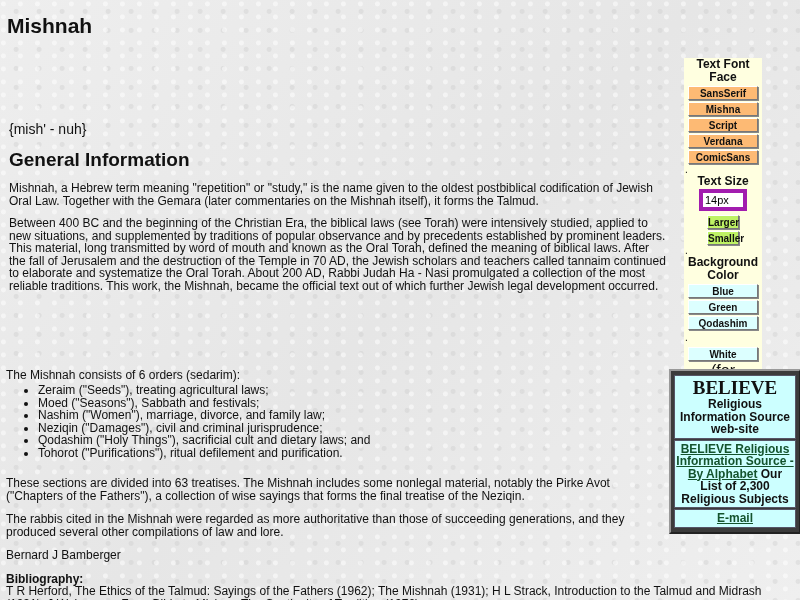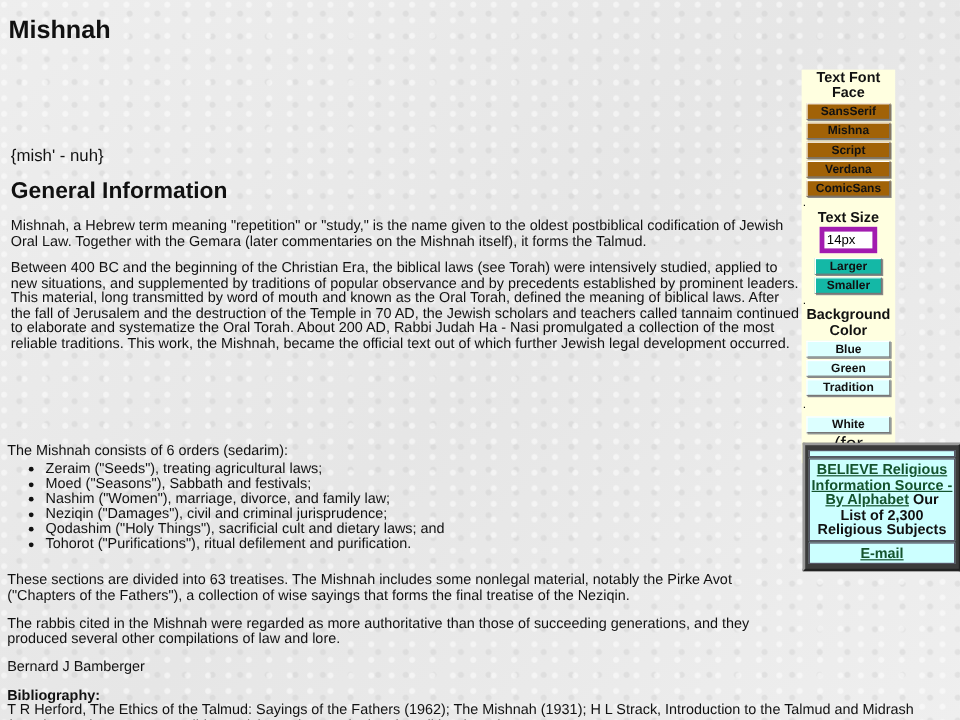--- a/index.html
+++ b/index.html
@@ -23,29 +23,29 @@
   .p2 { top:217px; }
   .intro { position:absolute; left:6px; top:368px; font-size:12px; }
   ul.orders { position:absolute; left:6px; top:384px; margin:0; padding-left:32px; font-size:12px; line-height:12.5px; width:600px;}
   ul.orders li { margin:0; }
   .p3 { top:477px; left:6px; }
   .p4 { top:513px; left:6px; }
   .author { position:absolute; left:6px; top:548px; font-size:12px; }
   .bib-h { position:absolute; left:6px; top:572px; font-size:12px; font-weight:bold; }
   .bib { position:absolute; left:6px; top:585px; width:780px; font-size:12px; line-height:12.6px; }
 
-  .side { position:absolute; left:668px; top:58px; width:78px; background:#ffffe0; text-align:center; padding-bottom:20px; height:308px;}
+  .side { position:absolute; left:684px; top:58px; width:78px; background:#ffffe0; text-align:center; padding-bottom:20px; height:308px;}
   .side .lbl { font-size:12px; font-weight:bold; line-height:13px; }
   .btn {
     display:block; margin:2px auto 1px; width:70px; height:14px; font-size:10px; font-weight:bold;
     line-height:14px; border:1px solid; border-color:#fff #777 #777 #fff; box-shadow:1px 1px 0 #888; cursor:pointer;
     font-family:"Liberation Sans", sans-serif; color:#111; padding:0;
   }
-  .btn.pink { background:#a16207; }
-  .btn.violet { background:#14b8a6; width:56px; }
+  .btn.pink { background:#fdba74; }
+  .btn.violet { background:#bef264; width:32px; }
   .btn.cyan { background:#dcffff; }
   .dot { font-size:10px; text-align:left; padding-left:1px; height:10px; line-height:10px; }
   .size-input { width:36px; height:14px; font-size:11px; padding:0 2px; border:4px solid #a21caf; margin:1px 0 2px; font-family:"Liberation Sans", sans-serif; }
   .note { font-size:16px; }
 
   .believe { position:absolute; left:669px; top:369px; width:122px; background:#3b3b3b; border:2px solid; border-color:#999 #222 #222 #999; padding:3px;}
   .bcell { background:#ccffff; border:1px solid #556; text-align:center; margin:1px 0; font-size:12px; font-weight:bold; line-height:12.5px; padding:2px 1px;}
   .bcell .big { font-family:"Liberation Serif", serif; font-size:19px; line-height:20px; }
   .bcell a { color:#14532d; text-decoration:underline; }
 </style>
@@ -85,28 +85,30 @@
   <button class="btn pink">ComicSans</button>
   <div class="dot">.</div>
   <div class="lbl">Text Size</div>
   <input class="size-input" type="text" value="14px" style="">
   <button class="btn violet">Larger</button>
   <button class="btn violet">Smaller</button>
   <div class="dot">.</div>
   <div class="lbl">Background Color</div>
   <button class="btn cyan">Blue</button>
   <button class="btn cyan">Green</button>
-  <button class="btn cyan">Tradition</button>
+  <button class="btn cyan">Qodashim</button>
   <div class="dot" style="height:14px;line-height:14px;">.</div>
   <button class="btn cyan">White</button>
   <div class="note">(for printing)</div>
 </div>
 
 <div class="believe">
   <div class="bcell">
+    <div class="big">BELIEVE</div>
+    <div>Religious Information Source web-site</div>
   </div>
   <div class="bcell">
     <a href="#">BELIEVE Religious Information Source - By Alphabet</a><span> Our List of 2,300 Religious Subjects</span>
   </div>
   <div class="bcell">
     <a href="#">E-mail</a>
   </div>
 </div>
 
 </body></html>

